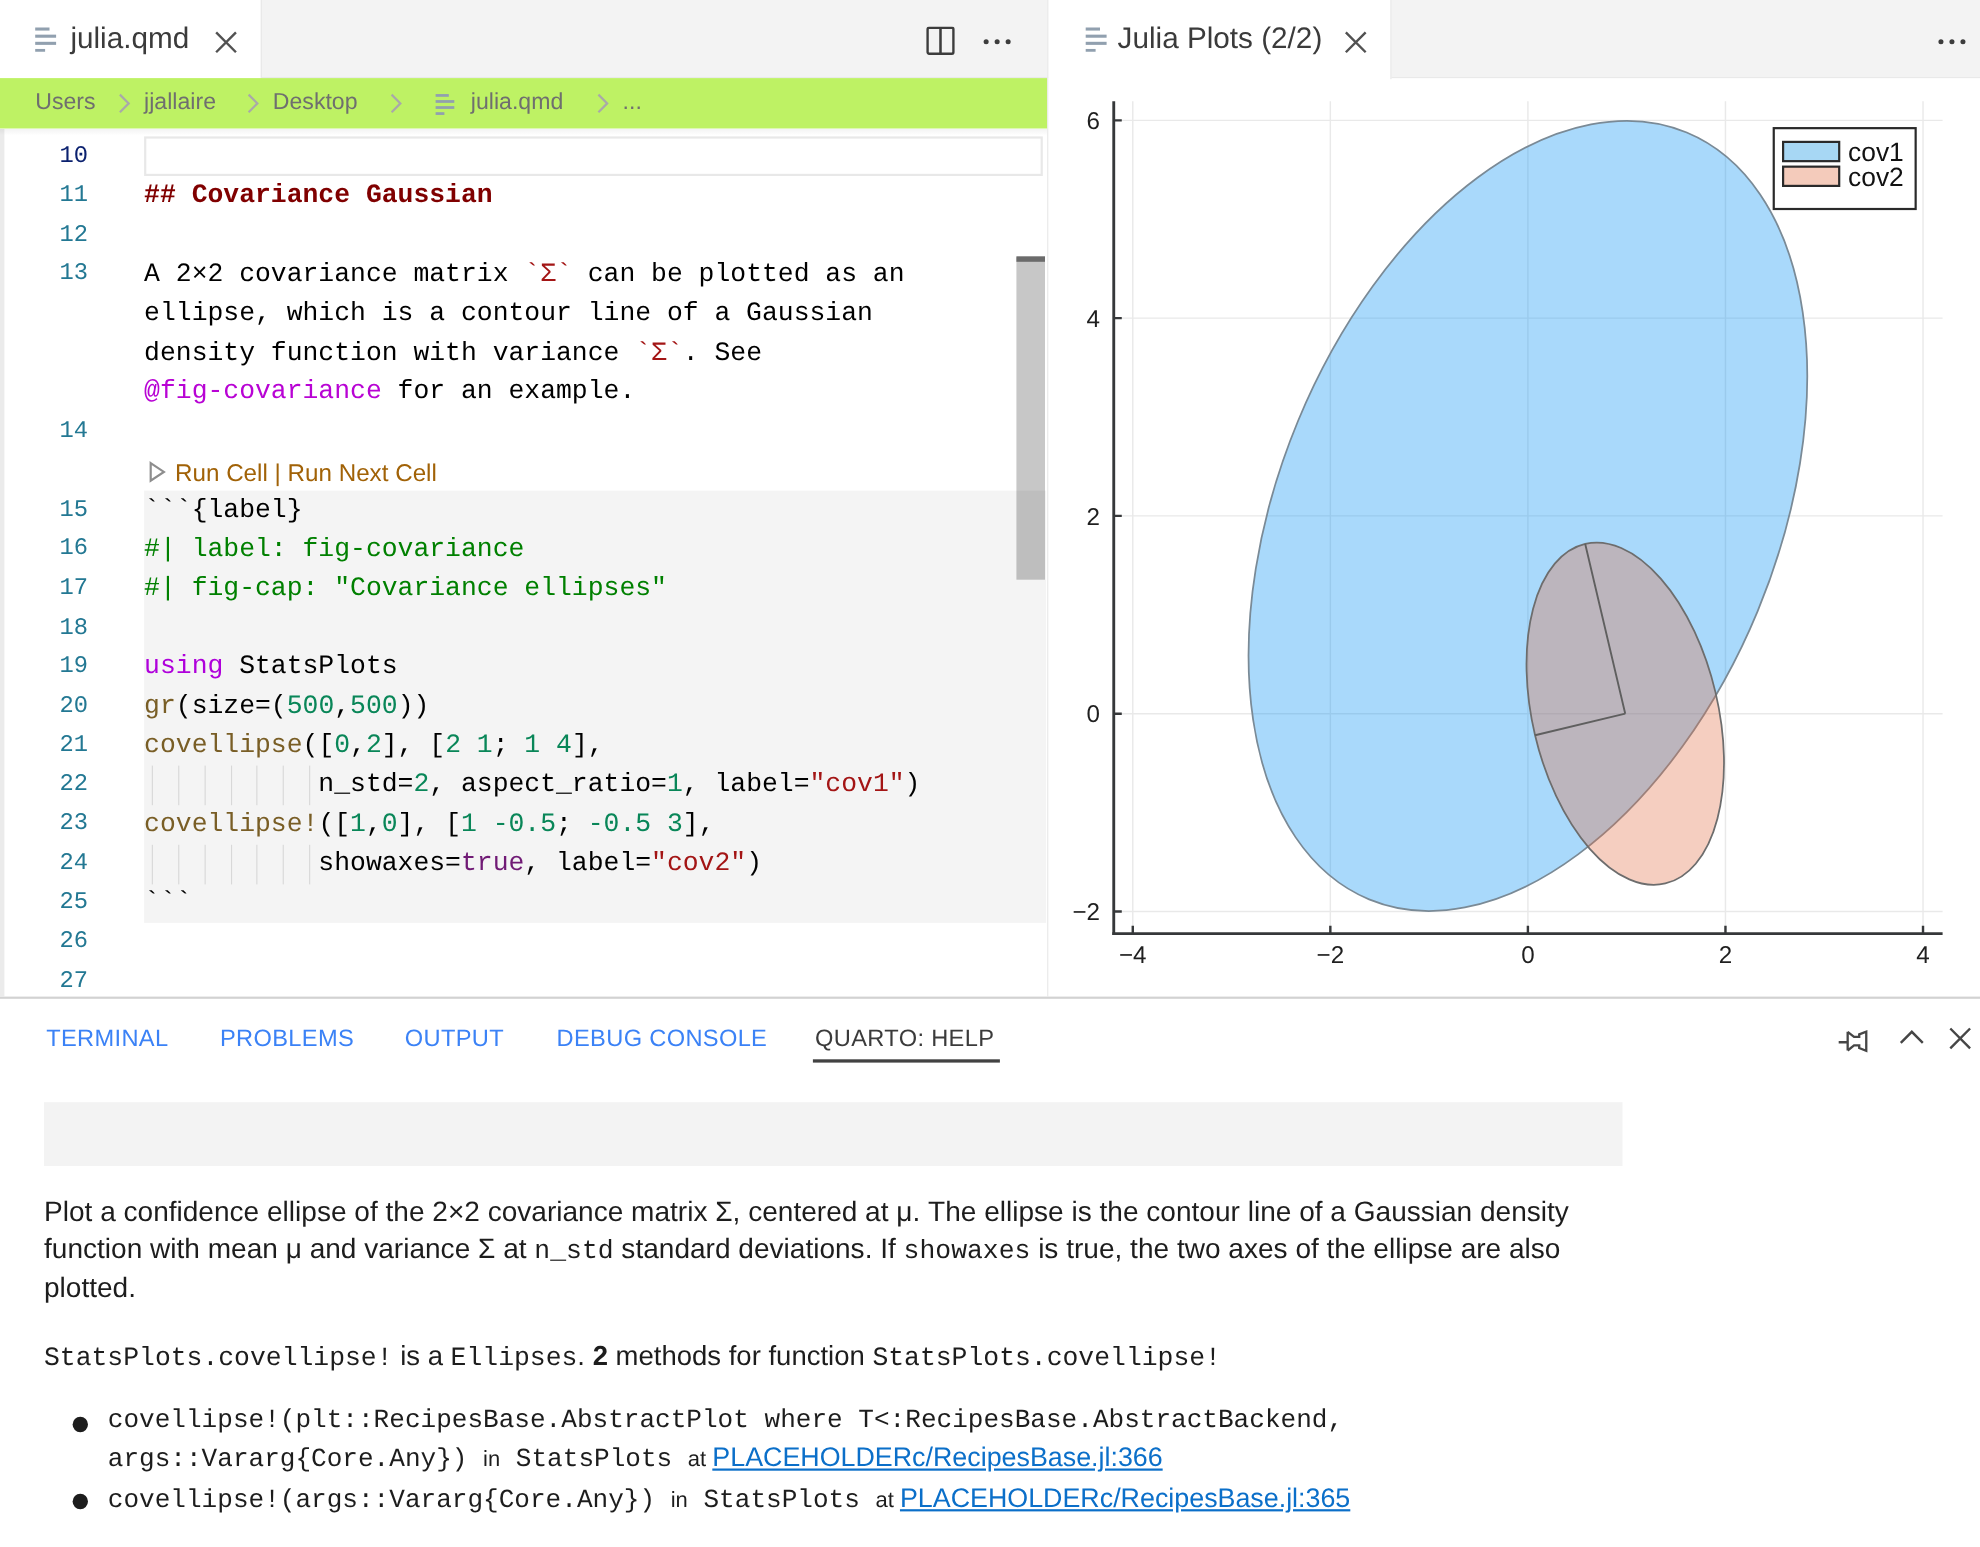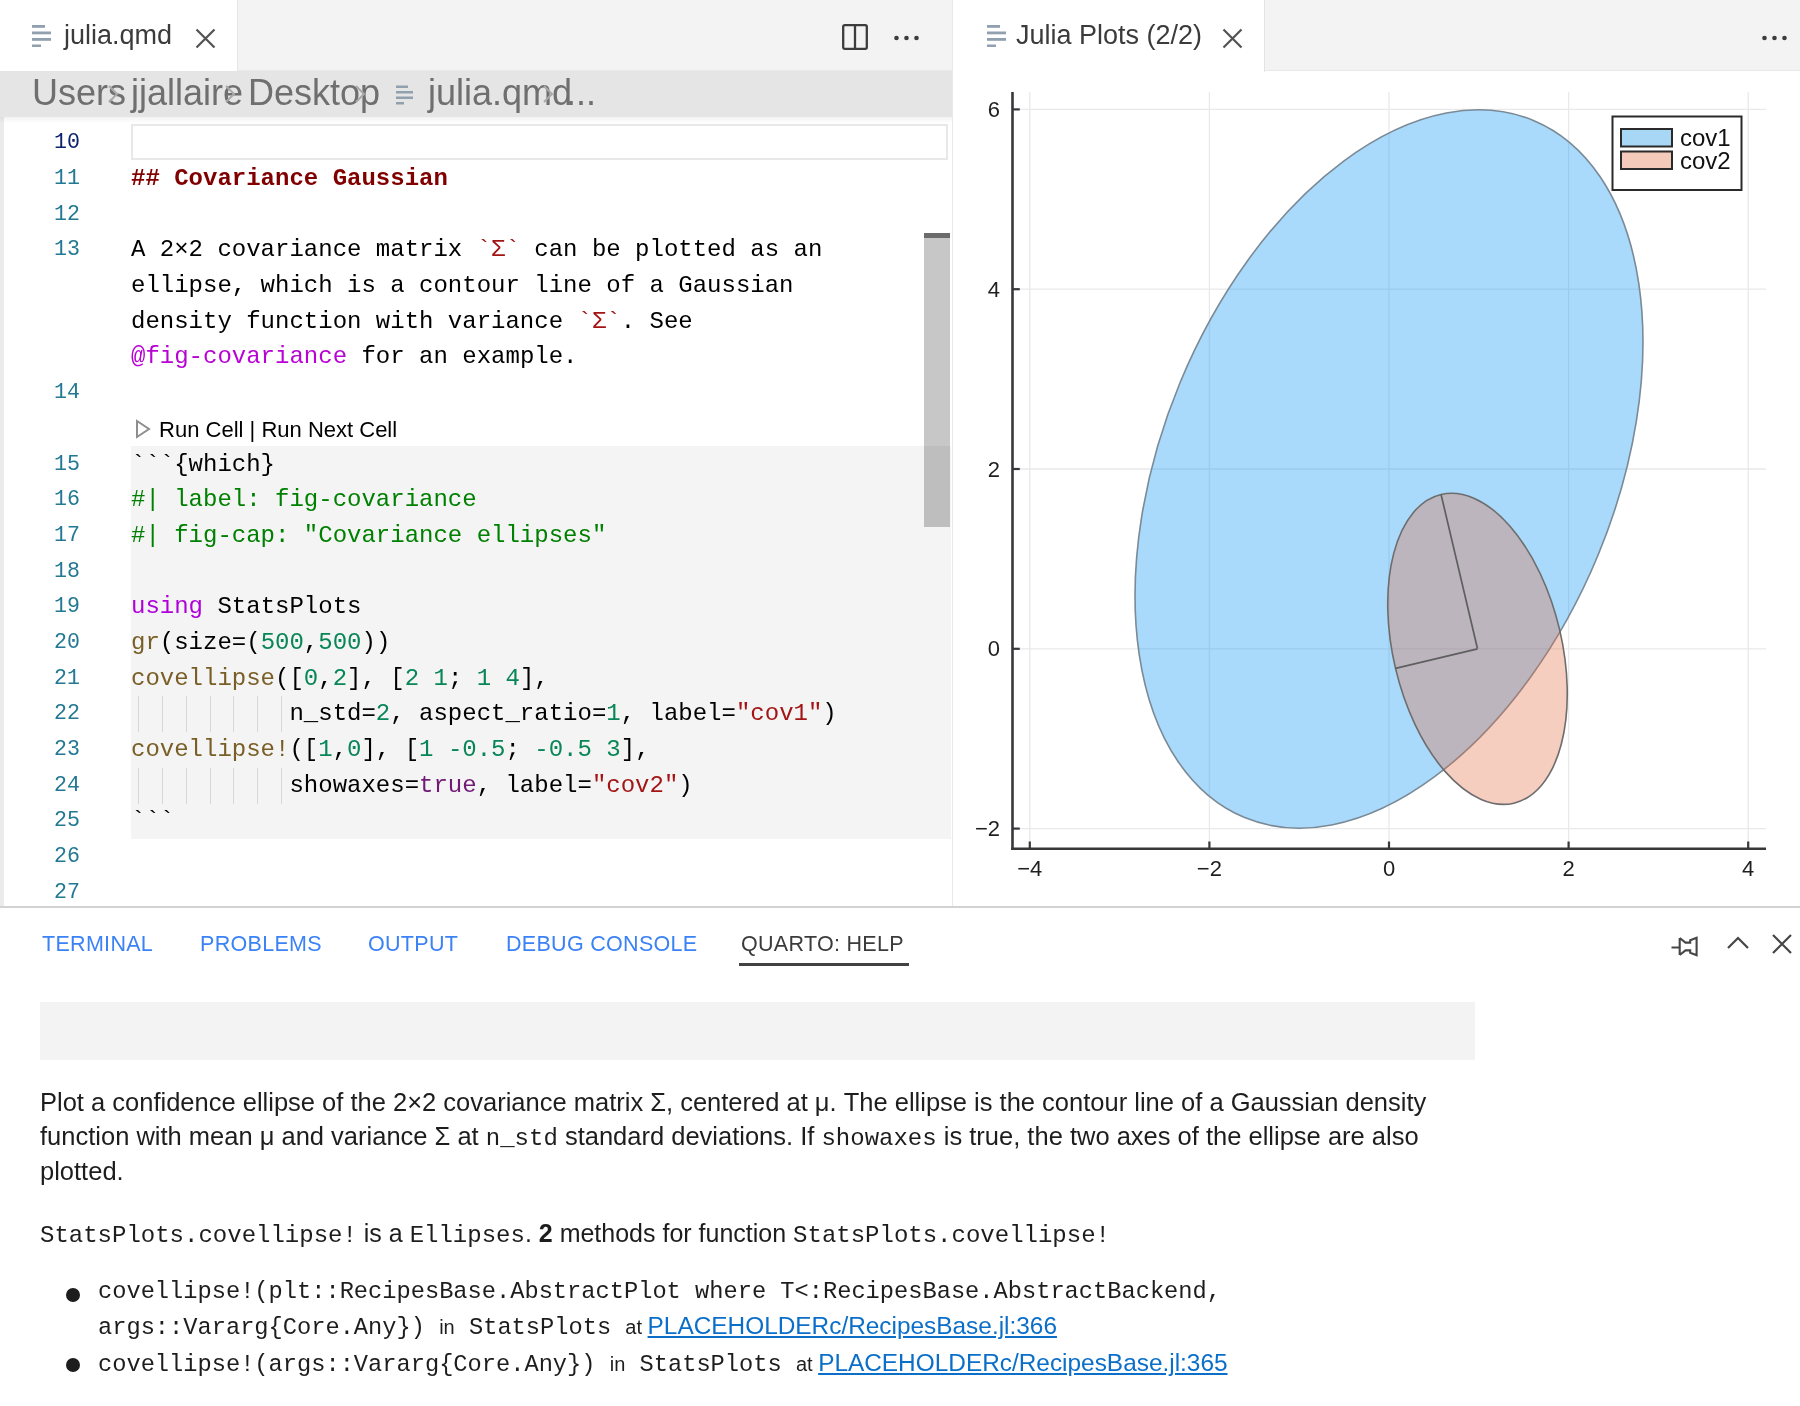--- a/index.html
+++ b/index.html
@@ -4,21 +4,21 @@
 html,body{width:1800px;height:1406px;background:#fff;overflow:hidden}
 body{position:relative;font-family:"Liberation Sans",sans-serif;-webkit-font-smoothing:antialiased}
 .abs{position:absolute}
 .mono{font-family:"Liberation Mono",monospace}
 
 #tabL{left:0;top:0;width:952px;height:71px;background:#f3f3f3;border-bottom:1px solid #e9e9e9}
 #tabR{left:953px;top:0;width:847px;height:71px;background:#f3f3f3;border-bottom:1px solid #e9e9e9}
 .activetab{position:absolute;top:0;left:0;height:72px;background:#ffffff;border-right:1px solid #e4e4e4}
 .tablabel{position:absolute;top:0;height:71px;line-height:71px;font-size:26px;color:#3b3b3b}
 
-#crumbs{left:0;top:71px;width:952px;height:46px;background:#e5e5e5;font-size:36px;color:#6f6f6f}
+#crumbs{left:0;top:71px;width:952px;height:46px;background:#bef264;font-size:21px;color:#6f6f6f}
 #crumbs span{position:absolute;top:0;height:46px;line-height:44px}
 
 #editor{left:0;top:117px;width:952px;height:789px;background:#fff;overflow:hidden}
 .row{position:absolute;left:131px;height:36px;line-height:35.7px;font-size:24px;font-family:"Liberation Mono",monospace;color:#000;white-space:pre}
 .ln{position:absolute;left:0;width:80px;height:36px;line-height:35.7px;font-size:21.6px;font-family:"Liberation Mono",monospace;color:#237893;text-align:right}
 .g{color:#098658}.s{color:#a31515}.f{color:#795e26}.kw{color:#af00db}.cm{color:#008000}.bl{color:#701a75}
 .guide{position:absolute;width:1px;background:#d8d8d8}
 
 #panel{left:0;top:906px;width:1800px;height:500px;background:#fff;border-top:2px solid #d2d2d2}
 .ptab{position:absolute;top:18px;height:36px;line-height:36px;font-size:21.5px;letter-spacing:.3px;color:#3b82f6}
@@ -132,26 +132,26 @@
   <div class="ln" style="top:686px">25</div>
   <div class="ln" style="top:722px">26</div>
   <div class="ln" style="top:758px">27</div>
 
   <div class="row" style="top:44px;color:#800000;font-weight:bold">## Covariance Gaussian</div>
   <div class="row" style="top:115px">A 2×2 covariance matrix <span class="s">`Σ`</span> can be plotted as an</div>
   <div class="row" style="top:151px">ellipse, which is a contour line of a Gaussian</div>
   <div class="row" style="top:187px">density function with variance <span class="s">`Σ`</span>. See</div>
   <div class="row" style="top:222px"><span style="color:#b803d4">@fig-covariance</span> for an example.</div>
 
-  <div class="abs" style="left:133px;top:296px;height:36px;line-height:34px;font-size:22px;color:#000000;font-family:'Liberation Sans',sans-serif">
+  <div class="abs" style="left:133px;top:296px;height:36px;line-height:34px;font-size:22px;color:#a16207;font-family:'Liberation Sans',sans-serif">
     <svg style="vertical-align:-4px" width="20" height="24" viewBox="0 0 20 24">
         <path d="M4 4 L16 12 L4 20 Z" fill="none" stroke="#8e8e8e" stroke-width="2"></path>
       </svg>
     Run Cell | Run Next Cell</div>
-  <div class="row" style="top:330px">```{which}</div>
+  <div class="row" style="top:330px">```{label}</div>
   <div class="row" style="top:365px"><span class="cm">#| label: fig-covariance</span></div>
   <div class="row" style="top:401px"><span class="cm">#| fig-cap: "Covariance ellipses"</span></div>
   <div class="row" style="top:472px"><span class="kw">using</span> StatsPlots</div>
   <div class="row" style="top:508px"><span class="f">gr</span>(size=(<span class="g">500</span>,<span class="g">500</span>))</div>
   <div class="row" style="top:544px"><span class="f">covellipse</span>([<span class="g">0</span>,<span class="g">2</span>], [<span class="g">2 1</span>; <span class="g">1 4</span>],</div>
   <div class="row" style="top:579px">           n_std=<span class="g">2</span>, aspect_ratio=<span class="g">1</span>, label=<span class="s">"cov1"</span>)</div>
   <div class="row" style="top:615px"><span class="f">covellipse!</span>([<span class="g">1</span>,<span class="g">0</span>], [<span class="g">1 -0.5</span>; <span class="g">-0.5 3</span>],</div>
   <div class="row" style="top:651px">           showaxes=<span class="bl">true</span>, label=<span class="s">"cov2"</span>)</div>
   <div class="row" style="top:686px">```</div>
 

